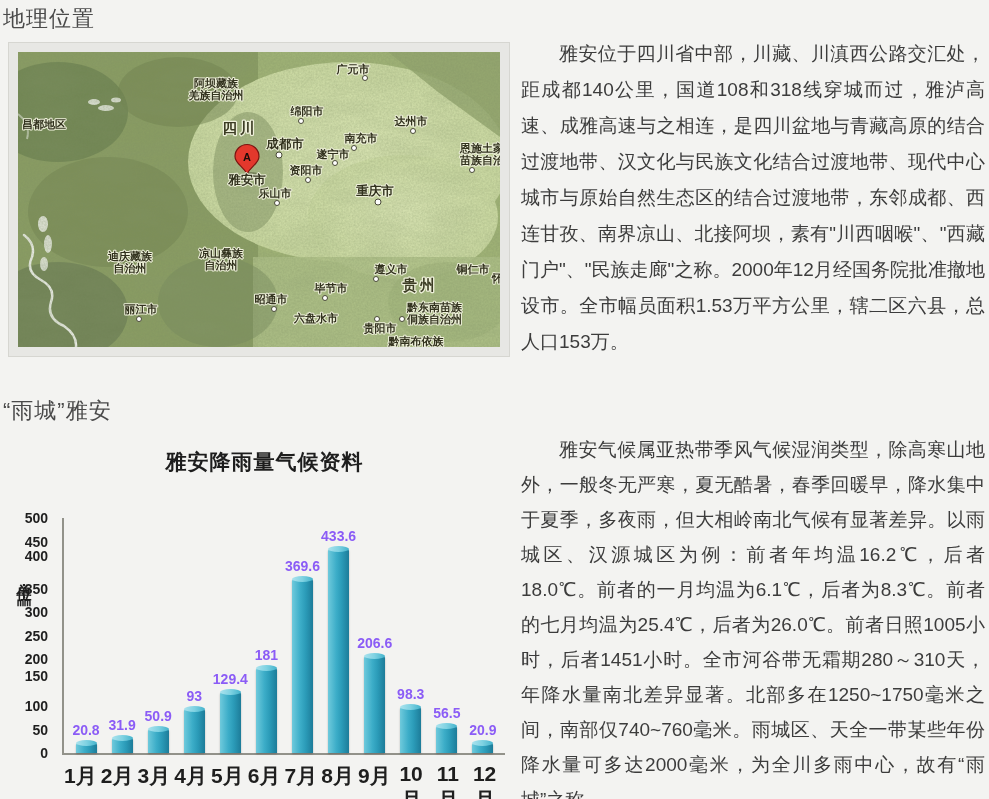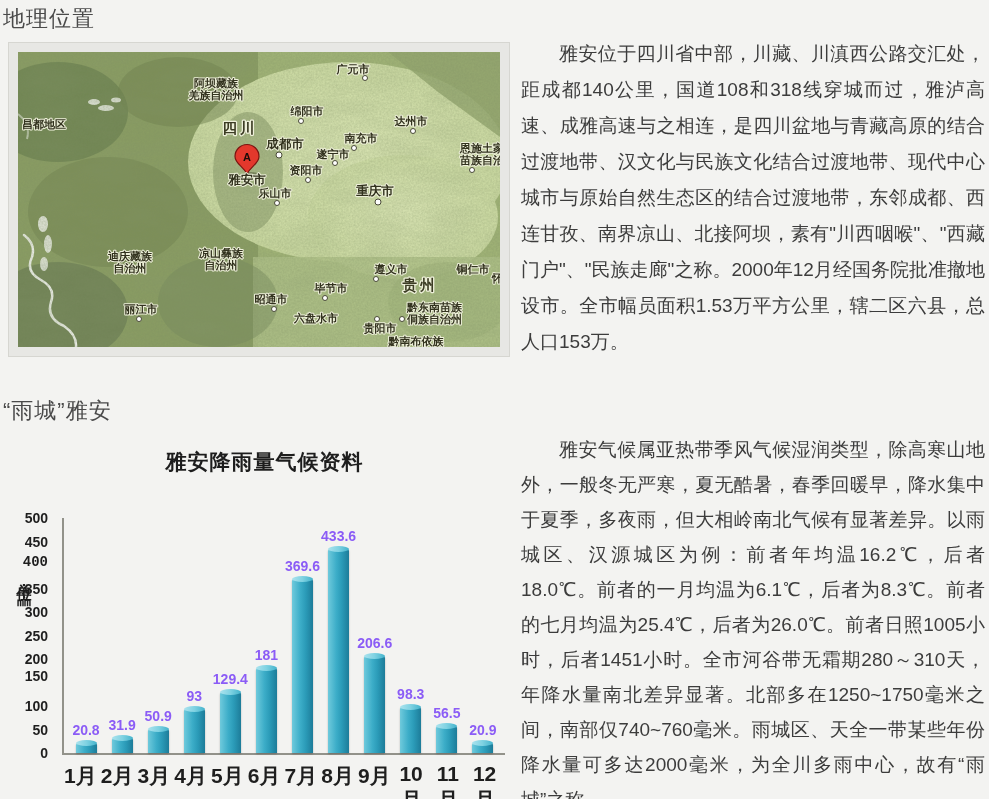--- a/index.html
+++ b/index.html
@@ -217,21 +217,21 @@
   <div class="para" id="para1">雅安位于四川省中部，川藏、川滇西公路交汇处，距成都140公里，国道108和318线穿城而过，雅泸高速、成雅高速与之相连，是四川盆地与青藏高原的结合过渡地带、汉文化与民族文化结合过渡地带、现代中心城市与原始自然生态区的结合过渡地带，东邻成都、西连甘孜、南界凉山、北接阿坝，素有"川西咽喉"、"西藏门户"、"民族走廊"之称。2000年12月经国务院批准撤地设市。全市幅员面积1.53万平方公里，辖二区六县，总人口153万。</div>
 
   <div class="sec-title" id="title2">“雨城”雅安</div>
 
   <div class="chart">
     <div class="chart-title">雅安降雨量气候资料</div>
     <div class="y-unit">单位：㎜</div>
     <div class="y-ticks">
         <div class="ytick" style="bottom: 226px;">500</div>
         <div class="ytick" style="bottom: 202.5px;">450</div>
-        <div class="ytick" style="bottom: 182px; font-family: Liberation Mono, monospace;">400</div>
+        <div class="ytick" style="bottom: 188px;">400</div>
         <div class="ytick" style="bottom: 155.5px;">350</div>
         <div class="ytick" style="bottom: 132px;">300</div>
         <div class="ytick" style="bottom: 108.5px;">250</div>
         <div class="ytick" style="bottom: 85px;">200</div>
         <div class="ytick" style="bottom: 68px; margin-top: 44px;">150</div>
         <div class="ytick" style="bottom: 38px;">100</div>
         <div class="ytick" style="bottom: 14.5px;">50</div>
         <div class="ytick" style="bottom: -9px;">0</div>
       </div>
     <div class="plot">

